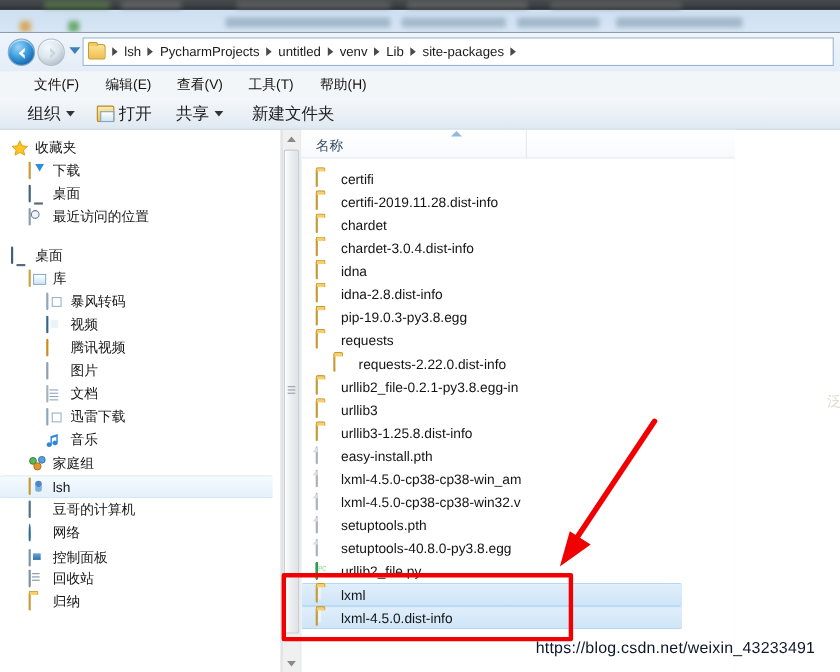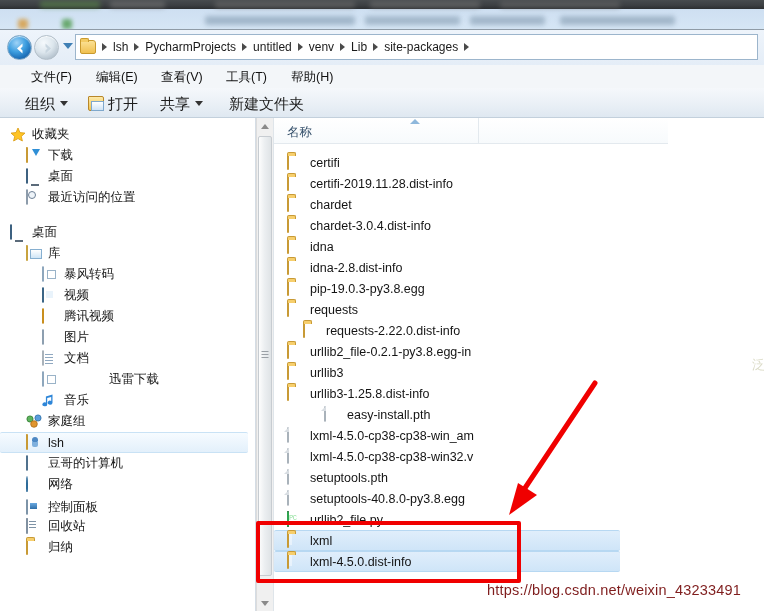--- a/index.html
+++ b/index.html
@@ -358,21 +358,21 @@
 
   
   .annot-rect {
     position: absolute; left: 256px; top: 521px; width: 265px; height: 62px;
     border: 4px solid #f00000; border-radius: 2px; pointer-events: none;
   }
   .annot-arrow { position: absolute; left: 495px; top: 375px; pointer-events: none; }
 
   .watermark {
     position: absolute; left: 487px; top: 582px;
-    font-size: 14.5px; color: #7f1d1d; letter-spacing: .2px; white-space: nowrap;
+    font-size: 14.5px; color: #0f172a; letter-spacing: .2px; white-space: nowrap;
   }
   .stray-glyph {
     position: absolute; left: 752px; top: 356px;
     font-size: 13px; color: #dcdcc8; white-space: nowrap;
   }
 </style>
 </head>
 <body>
 
 <div id="root">
@@ -494,21 +494,21 @@
             <span class="lbl">腾讯视频</span>
           </div>
           <div class="nav-row" style="position: absolute; top: 209px; left: 0px; width: 240px; padding-left: 42px;">
             <span class="ico"><span class="picico"></span></span>
             <span class="lbl">图片</span>
           </div>
           <div class="nav-row" style="position: absolute; top: 230px; left: 0px; width: 240px; padding-left: 42px;">
             <span class="ico"><span class="docfile"></span></span>
             <span class="lbl">文档</span>
           </div>
-          <div class="nav-row" style="position: absolute; top: 251px; left: 0px; width: 240px; padding-left: 42px; gap: 45px;">
+          <div class="nav-row" style="position: absolute; top: 251px; left: 0px; width: 240px; padding-left: 42px;">
             <span class="ico"><span class="transico"></span></span>
             <span class="lbl">迅雷下载</span>
           </div>
           <div class="nav-row" style="position: absolute; top: 272px; left: 0px; width: 240px; padding-left: 42px;">
             <span class="ico"><svg width="15" height="15" viewBox="0 0 15 15">
                 <path d="M10.5 1.5 L10.5 9.6 A2.4 2 0 1 1 9.2 7.9 L9.2 4 L5.2 5.1 L5.2 11.2 A2.4 2 0 1 1 3.9 9.5 L3.9 3.6 Z" fill="#2e86d8"></path>
               </svg></span>
             <span class="lbl">音乐</span>
           </div>
           <div class="nav-row" style="position: absolute; top: 293px; left: 0px; width: 240px; padding-left: 26px;">
@@ -610,21 +610,21 @@
             <span class="name">urllib2_file-0.2.1-py3.8.egg-in</span>
           </div>
           <div class="file-row" style="position: absolute; top: 218px; left: 0px; width: 395px;">
             <span class="ico"><span class="folder"></span></span>
             <span class="name">urllib3</span>
           </div>
           <div class="file-row" style="position: absolute; top: 239px; left: 0px; width: 395px;">
             <span class="ico"><span class="folder"></span></span>
             <span class="name">urllib3-1.25.8.dist-info</span>
           </div>
-          <div class="file-row" style="position: absolute; top: 260px; left: 0px; width: 395px; margin-left: 37px;">
+          <div class="file-row" style="position: absolute; top: 260px; left: 0px; width: 395px;">
             <span class="ico"><span class="docico"></span></span>
             <span class="name">easy-install.pth</span>
           </div>
           <div class="file-row" style="position: absolute; top: 281px; left: 0px; width: 395px;">
             <span class="ico"><span class="docico"></span></span>
             <span class="name">lxml-4.5.0-cp38-cp38-win_am</span>
           </div>
           <div class="file-row" style="position: absolute; top: 302px; left: 0px; width: 395px;">
             <span class="ico"><span class="docico"></span></span>
             <span class="name">lxml-4.5.0-cp38-cp38-win32.v</span>

